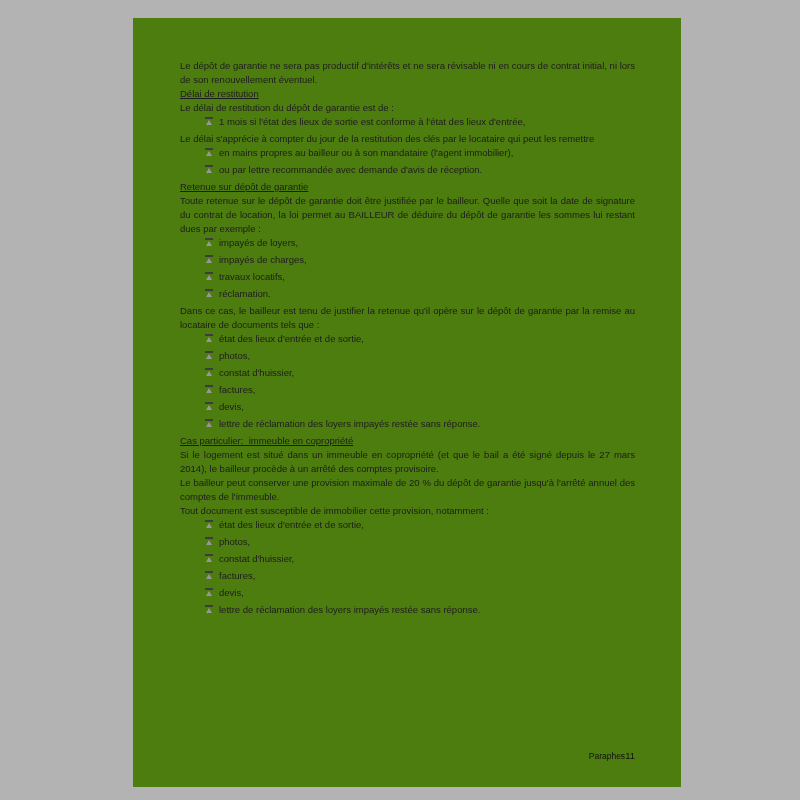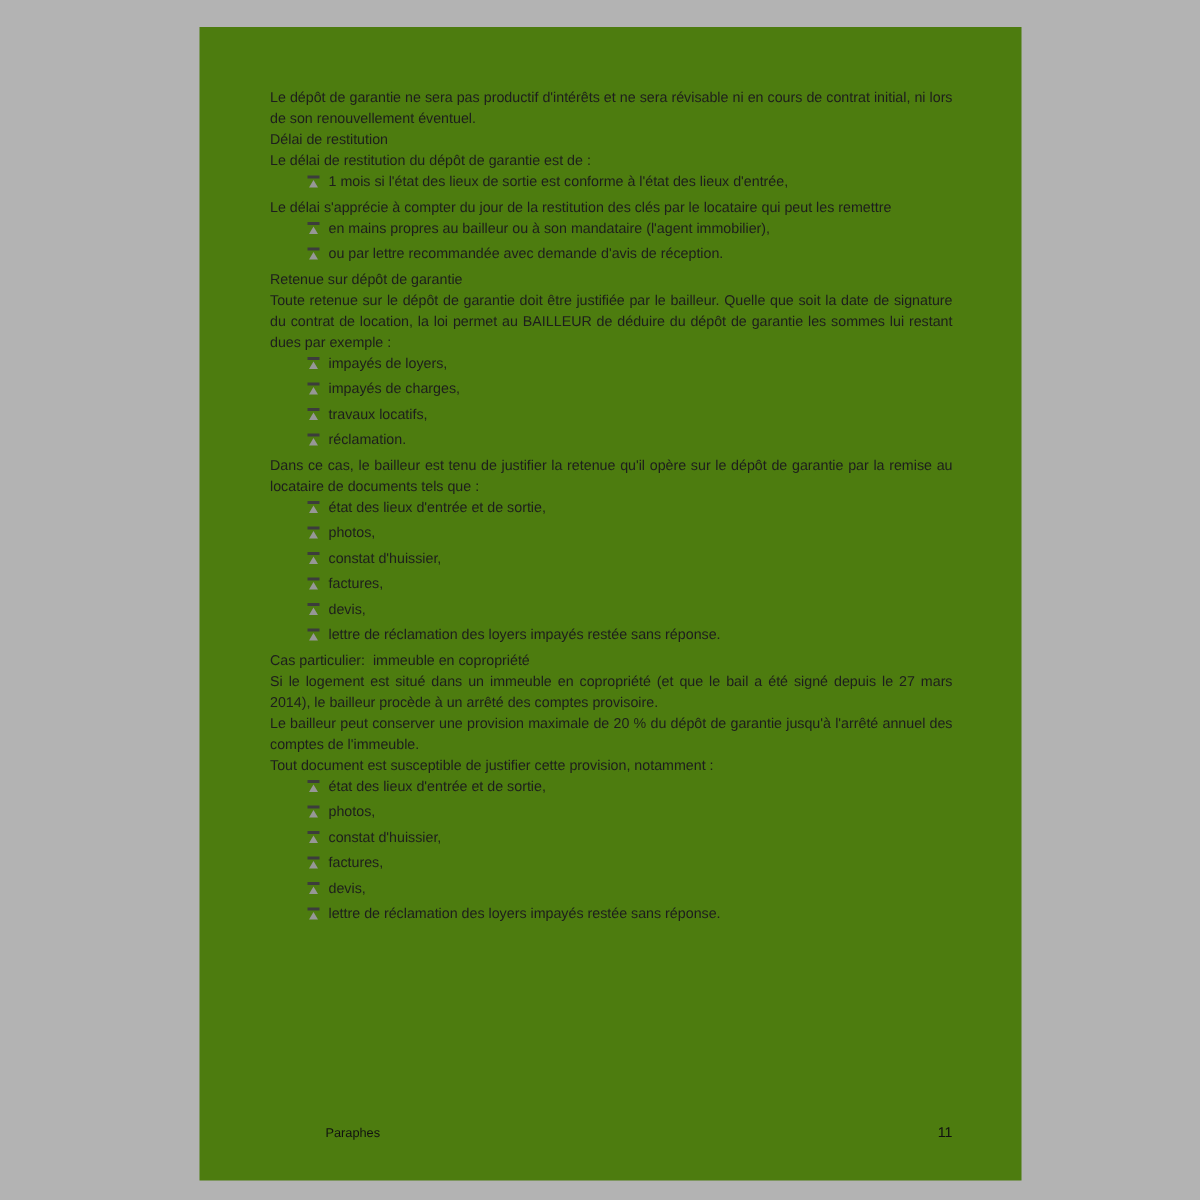--- a/index.html
+++ b/index.html
@@ -25,20 +25,21 @@
     line-height: 14px;
   }
   p.para {
     margin: 0;
     text-align: justify;
   }
   h3.heading {
     margin: 0;
     font-size: 9.5px;
     font-weight: normal;
+    text-decoration: underline;
     line-height: 14px;
   }
   ul.tri-list {
     list-style: none;
     margin: 0;
     padding: 0;
   }
   ul.tri-list li {
     display: flex;
     align-items: flex-start;
@@ -78,21 +79,21 @@
   .mb-list-md   { margin-bottom: 14px; }
   .mb-tight     { margin-bottom: 2px; }
   .mb-copro1    { margin-bottom: 3px; }
   .mb-copro2    { margin-bottom: 20px; }
   .footer {
     position: absolute;
     left: 84px;
     right: 46px;
     bottom: 26px;
     display: flex;
-    justify-content: space-between;
+    justify-content: flex-end;
     align-items: baseline;
     font-size: 8.5px;
     color: #111111;
   }
   .footer .pagenum {
     font-family: Liberation Sans, sans-serif;
     font-size: 9.5px;
   }
 </style>
 </head>
@@ -174,21 +175,21 @@
       <li>
         <span class="bullet"></span>
         <span class="li-text">lettre de réclamation des loyers impayés restée sans réponse.</span>
       </li>
     </ul>
 
     <h3 class="heading mb-head">Cas particulier:&nbsp; immeuble en copropriété</h3>
     <p class="para mb-copro1">Si le logement est situé dans un immeuble en copropriété (et que le bail a été signé depuis le 27 mars 2014), le bailleur procède à un arrêté des comptes provisoire.</p>
     <p class="para mb-copro2">Le bailleur peut conserver une provision maximale de 20 % du dépôt de garantie jusqu'à l'arrêté annuel des comptes de l'immeuble.</p>
 
-    <p class="para mb-prelist">Tout document est susceptible de justifier cette provision, notamment :</p>
+    <p class="para mb-prelist">Tout document est susceptible de immobilier cette provision, notamment :</p>
 
     <ul class="tri-list">
       <li>
         <span class="bullet"></span>
         <span class="li-text">état des lieux d'entrée et de sortie,</span>
       </li>
       <li>
         <span class="bullet"></span>
         <span class="li-text">photos,</span>
       </li>

